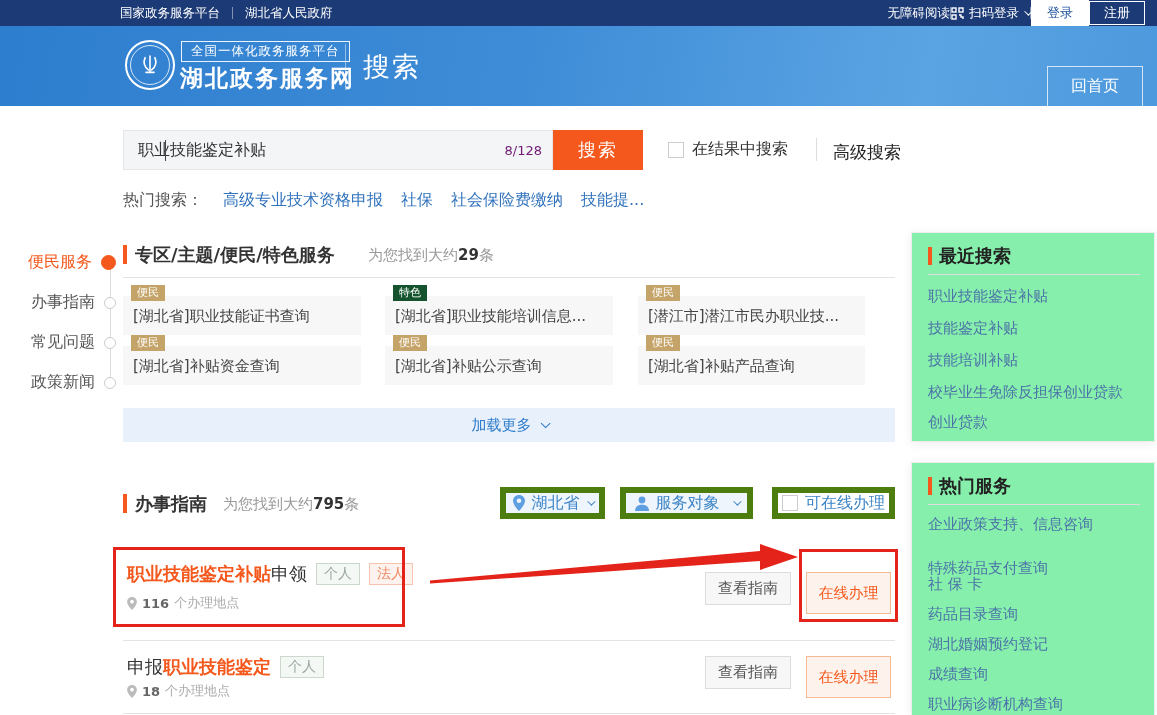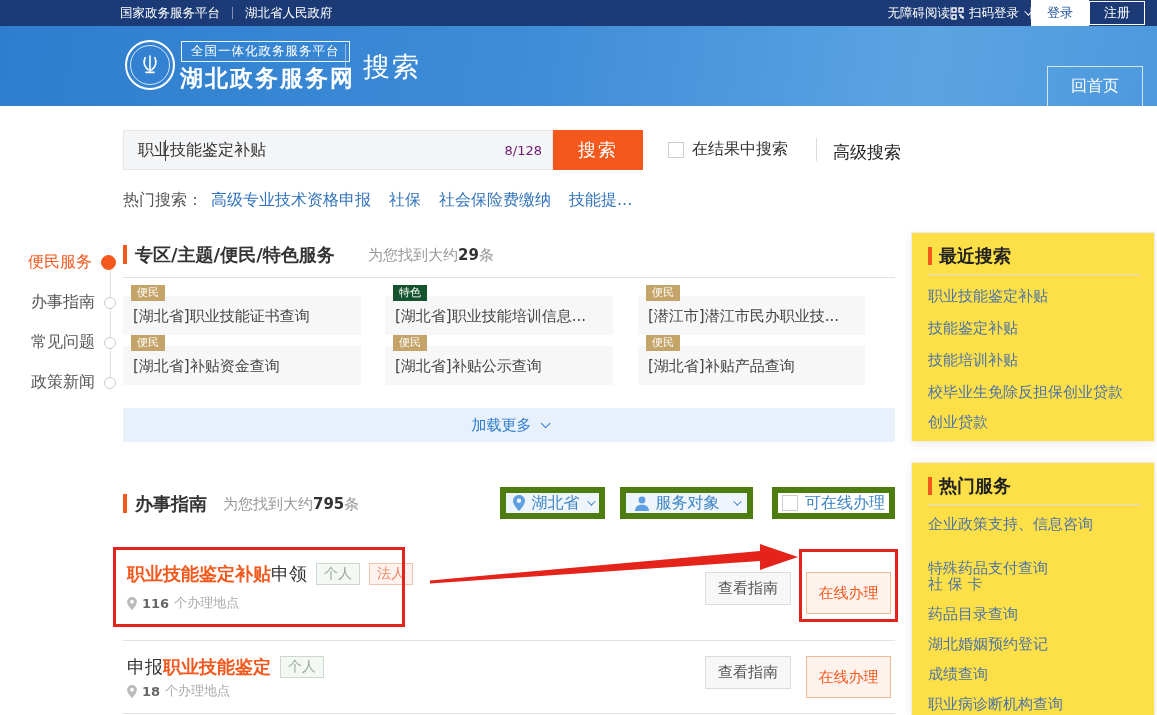--- a/index.html
+++ b/index.html
@@ -42,21 +42,21 @@
   .char-count { margin-right:10px; font-size:13px; color:#701a75; }
   .search-btn { position:absolute; left:553px; top:130px; width:90px; height:40px; background:#f4581c;
                 color:#fff; font-size:18px; border:none; cursor:pointer; letter-spacing:2px; }
   .in-results { position:absolute; left:668px; top:139px; display:flex; align-items:center; gap:8px;
                 font-size:16px; color:#333; cursor:pointer; }
   .checkbox { width:16px; height:16px; background:#fff; border:1px solid #ccc; }
   .search-vdiv { position:absolute; left:816px; top:138px; width:1px; height:23px; background:#ddd; }
   .advanced { position:absolute; left:833px; top:141px; font-size:17px; color:#222; cursor:pointer; }
 
   .hot-row { position:absolute; left:123px; top:190px; display:flex; align-items:center; font-size:16px; }
-  .hot-label { color:#555; margin-right:8px;text-align:right; }
+  .hot-label { color:#555; margin-right:20px;text-align:right; }
   .hot-link { color:#3173bc; margin-right:18px; cursor:pointer; }
 
   
   .side-nav { position:absolute; left:16px; top:246px; width:100px; height:160px; }
   .nav-line { position:absolute; left:94px; top:20px; width:1px; height:118px; background:#ddd; }
   .nav-item { position:absolute; right:0; display:flex; align-items:center; gap:9px; cursor:pointer;
               font-size:16px; color:#555; }
   .nav-item .dot { width:12px; height:12px; border-radius:50%; background:#fff; border:1px solid #ccc; }
   .nav-item.active { color:#f4581c; }
   .nav-item.active .dot { width:15px; height:15px; background:#f4581c; border-color:#f4581c; }
@@ -99,21 +99,21 @@
   .res-loc b { color:#666; }
   .btn-guide { position:absolute; width:86px; height:33px; background:#f7f7f7; border:1px solid #dcdcdc;
                color:#555; font-size:15px; cursor:pointer; }
   .btn-online { position:absolute; width:85px; height:42px; background:#fdf3ec; border:1px solid #f5ba93;
                 color:#f4581c; font-size:15px; cursor:pointer; }
 
   .red-box { position:absolute; border:3px solid #e4231a; pointer-events:none; }
   .arrow-svg { position:absolute; left:0; top:0; pointer-events:none; }
 
   
-  .side-card { position:absolute; left:911px; width:244px; background:#fde047; border:1px solid #ededed;
+  .side-card { position:absolute; left:911px; width:244px; background:#86efac; border:1px solid #ededed;
                box-shadow:0 2px 10px rgba(0,0,0,.07); }
   .sc-bar { position:absolute; left:16px; top:14px; width:4px; height:18px; background:#f4581c; }
   .sc-title { position:absolute; left:27px; top:11px; font-size:18px; font-weight:bold; color:#222; }
   .sc-hr { position:absolute; left:16px; top:41px; width:212px; height:1px; background:#dedede; }
   .sc-item { position:absolute; left:16px; font-size:15px; color:#4c73a8; cursor:pointer; white-space:nowrap; }
 </style>
 </head>
 <body>
 
 <div class="page">

